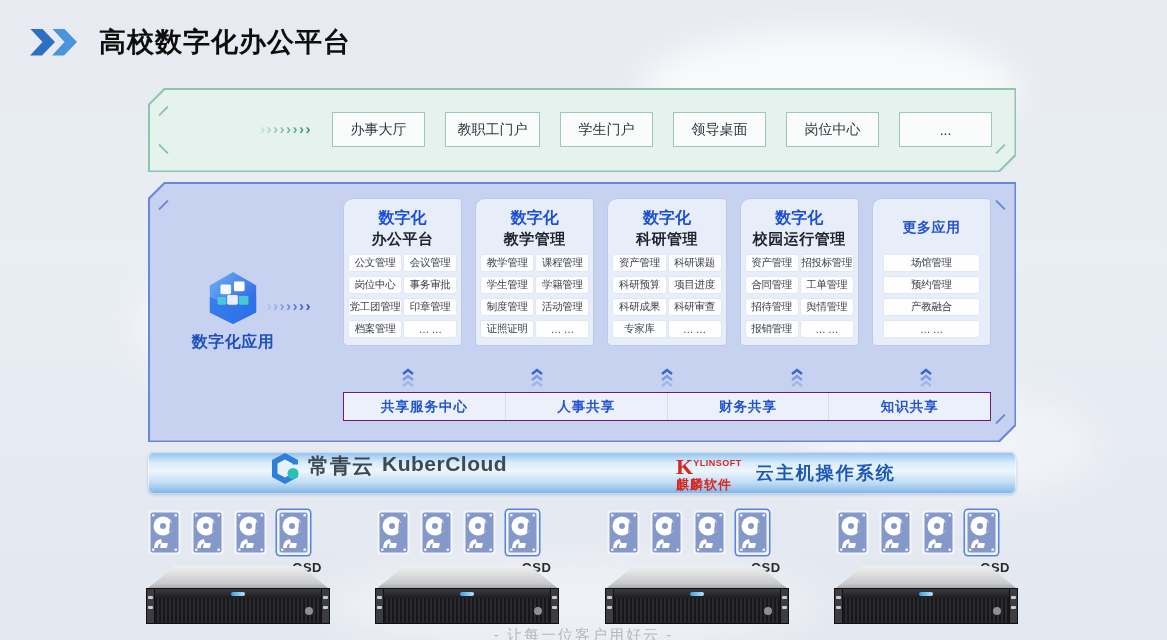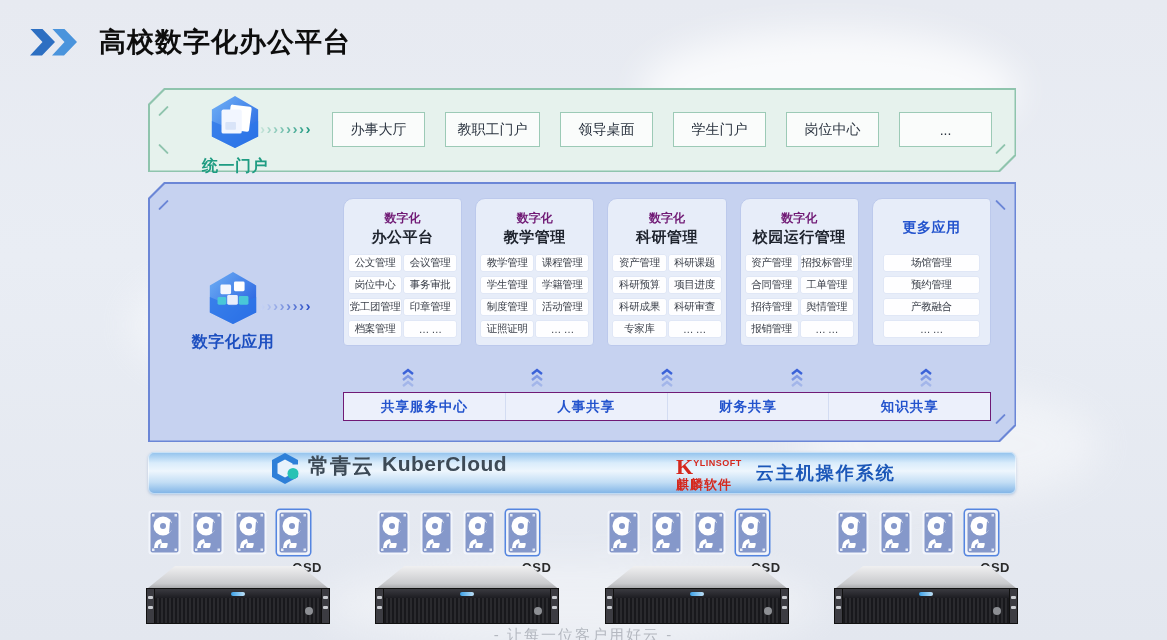--- a/index.html
+++ b/index.html
@@ -63,21 +63,21 @@
     background:rgba(255,255,255,.78); border:1px solid #9ccab6; font-size:14px; color:#2b3440; padding:0 12px; white-space:nowrap;
   }
 
   
   .cols { position:absolute; left:195px; top:16px; width:648px; display:flex; gap:13px; }
   .col {
     flex:1 1 0; background:rgba(252,253,255,.62); border:1px solid #bcc9ec; border-radius:4px;
     border-top-left-radius:10px; padding:7px 5px 8px;
   }
   .col-head { height:44px; text-align:center; display:flex; flex-direction:column; justify-content:center; gap:1px; }
-  .col-top { font-size:12px; font-weight:bold; color:#701a75; }
+  .col-top { font-size:16px; font-weight:bold; color:#1d4ed8; }
   .col-top:empty { display:none; }
   .col-main { font-size:15px; font-weight:bold; color:#1e232d; letter-spacing:.5px; }
   .col.more .col-main { color:#2353cd; font-size:14px; }
   .col-items { margin-top:5px; display:grid; grid-template-columns:1fr 1fr; gap:6px 3px; }
   .col.more .col-items { grid-template-columns:1fr; padding:0 6px; }
   .item {
     background:rgba(255,255,255,.95); border-radius:2px; height:16px; display:flex; align-items:center; justify-content:center;
     font-size:10.5px; color:#3a3f49; letter-spacing:-.3px; white-space:nowrap; box-shadow:0 0 0 .5px rgba(200,210,235,.45);
   }
   
@@ -146,44 +146,26 @@
   <h1 class="page-title">高校数字化办公平台</h1>
 </div>
 
 <div class="chbox portal-box">
   <div class="bg"></div>
   <div class="inner"></div>
   <span class="slash tl"></span>
   <span class="slash bl"></span>
   <span class="slash br"></span>
   <div class="content">
-    <div class="side-id">
-      <span>
-        <svg width="54" height="56" viewBox="0 0 56 58">
-          <defs>
-              <linearGradient id="gp" x1="0" y1="0" x2="1" y2="1">
-            <stop offset="0" stop-color="#72b2f6"></stop>
-                <stop offset="1" stop-color="#1f5fe0"></stop>
-              </linearGradient>
-            </defs>
-          <polygon points="28,2 52,16 52,44 28,56 4,44 4,16" fill="url(#gp)"></polygon>
-          <polygon points="4,28 28,38 52,28 52,44 28,56 4,44" fill="#2e77e8" opacity=".75"></polygon>
-          <rect x="22" y="12" width="22" height="26" rx="2" fill="#ffffff" transform="rotate(7 33 25)"></rect>
-          <rect x="14" y="16" width="21" height="25" rx="2" fill="#f2f6ff"></rect>
-          <rect x="18" y="29" width="11" height="8" rx="1" fill="#d9e4f8"></rect>
-        </svg>
-      </span>
-      <span class="side-label">统一门户</span>
-    </div>
     <span class="arrows">››››››››</span>
     <div class="portal-btns">
       <span class="pbtn">办事大厅</span>
       <span class="pbtn">教职工门户</span>
+      <span class="pbtn">学生门户</span>
       <span class="pbtn">领导桌面</span>
-      <span class="pbtn">学生门户</span>
       <span class="pbtn">岗位中心</span>
       <span class="pbtn">...</span>
     </div>
   </div>
 </div>
 
 <div class="chbox apps-box">
   <div class="bg"></div>
   <div class="inner"></div>
   <span class="slash tl"></span>

